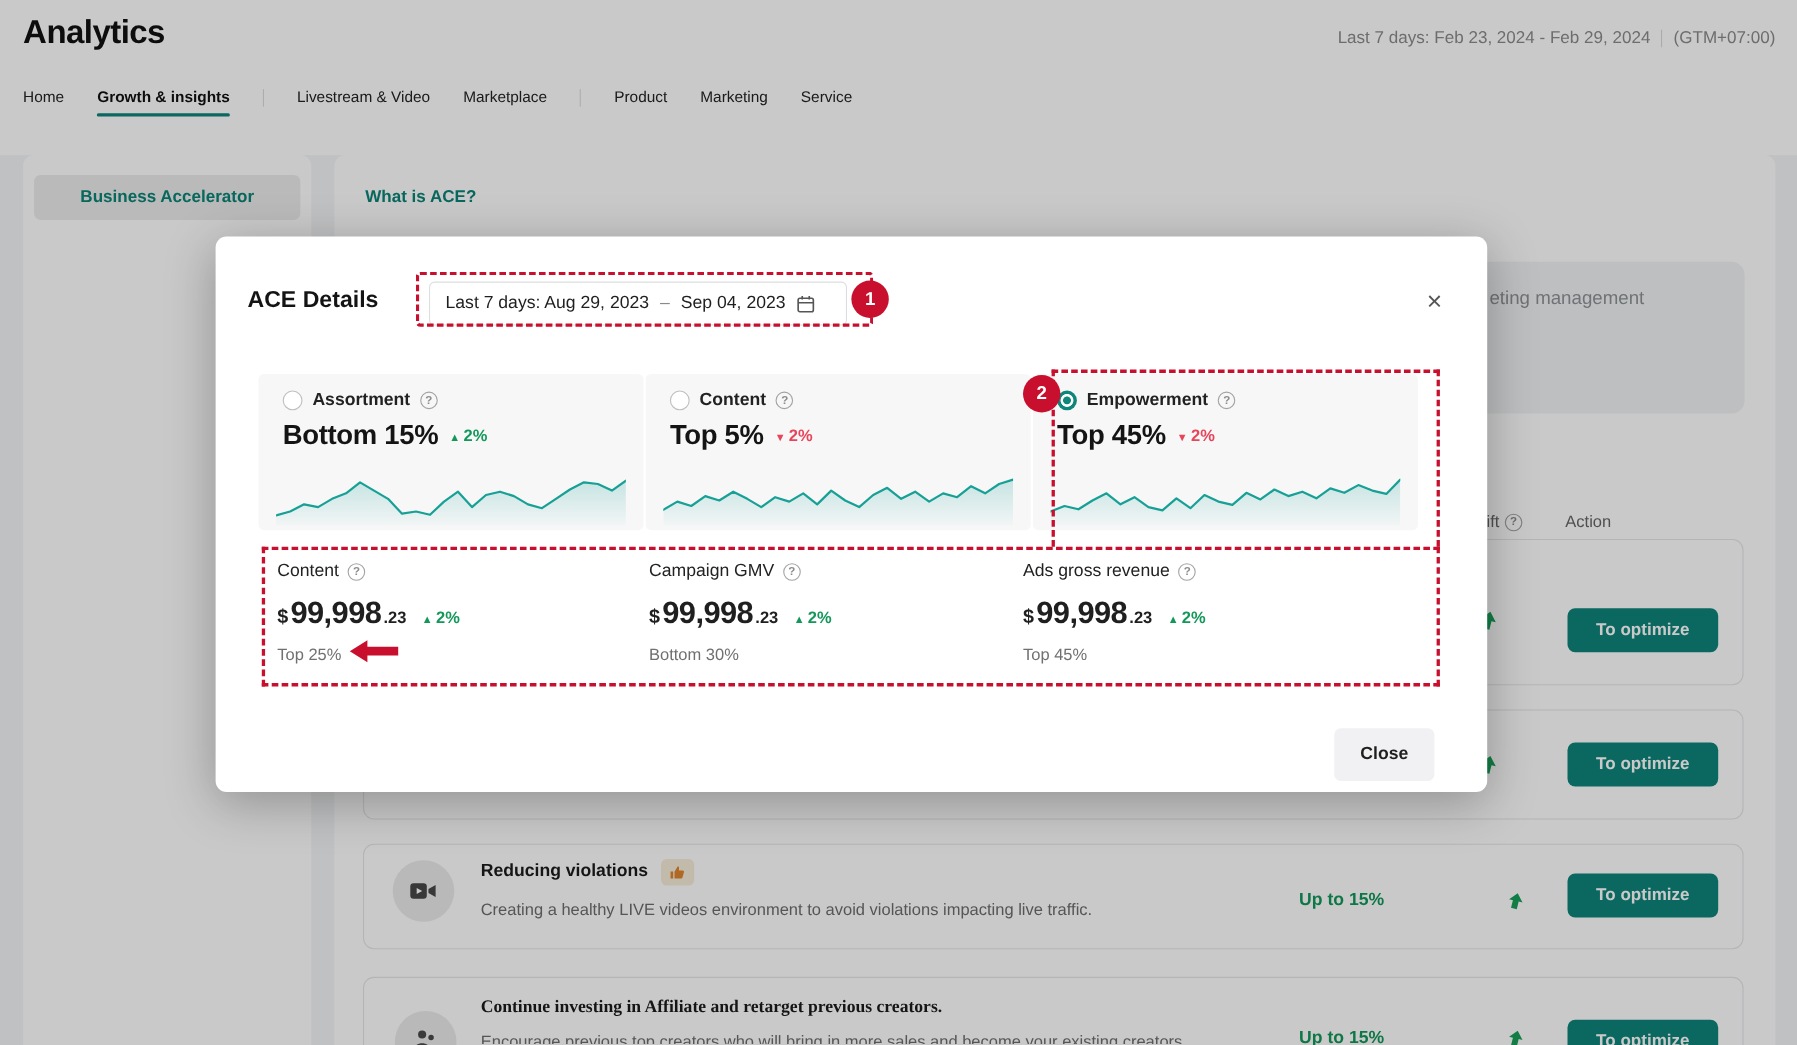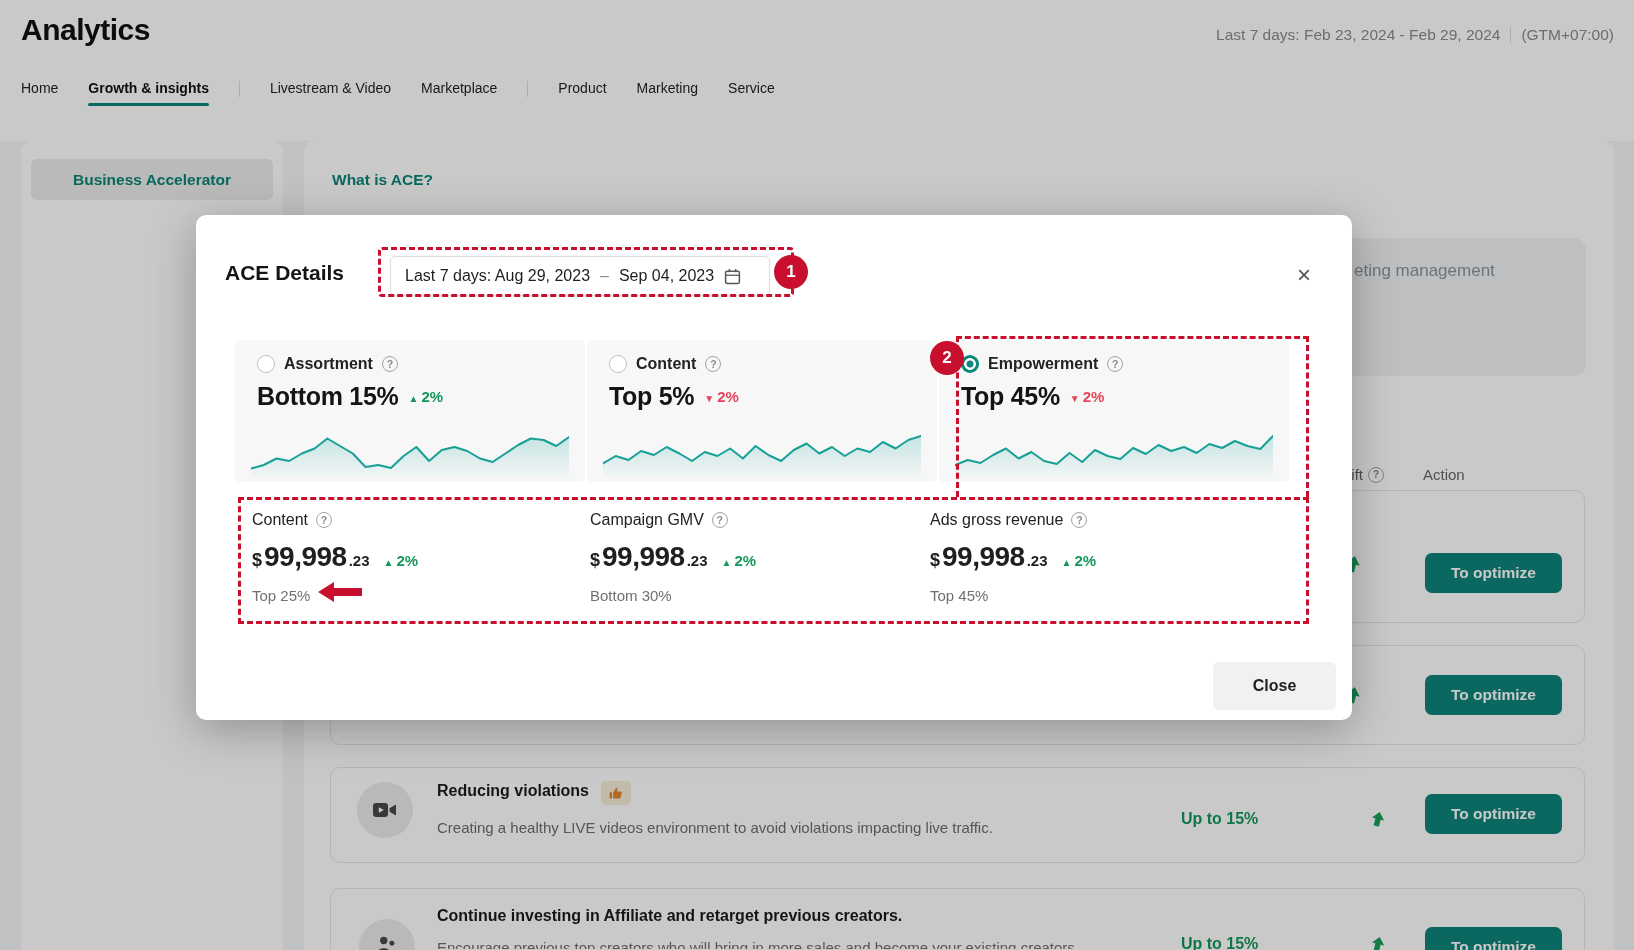--- a/index.html
+++ b/index.html
@@ -67,21 +67,21 @@
 
   .metric { position:absolute; top:296px; width:330px; }
   .metric-label { display:flex; align-items:center; gap:8px; font-size:16px; color:#222; }
   .metric-value-row { margin-top:12px; display:flex; align-items:baseline; gap:2px; }
   .m-cur { font-size:18px; font-weight:700; }
   .m-int { font-size:28px; font-weight:700; letter-spacing:-0.5px; }
   .m-dec { font-size:15px; font-weight:700; }
   .metric-value-row .delta { margin-left:12px; }
   .metric-rank { margin-top:14px; font-size:15px; color:#707070; }
 
-  .btn-close { position:absolute; left:1017px; top:447px; width:123px; height:48px; background:#f1f1f3; border:none; border-radius:6px; font-size:16px; font-weight:600; color:#1f1f1f; font-family:inherit; cursor:pointer; }
+  .btn-close { position:absolute; left:1017px; top:447px; width:91px; height:48px; background:#f1f1f3; border:none; border-radius:6px; font-size:16px; font-weight:600; color:#1f1f1f; font-family:inherit; cursor:pointer; }
 
   
   .anno { z-index:30; }
   .anno-box { position:absolute; border:3px dashed #c8102e; }
   .anno-badge { position:absolute; width:34px; height:34px; border-radius:50%; background:#c8102e; color:#fff; font-size:17px; font-weight:700; display:flex; align-items:center; justify-content:center; }
 </style>
 </head>
 <body>
 
 <div id="page">
@@ -163,21 +163,21 @@
     </div>
 
     <div class="row-card" style="top:747px; height:110px;">
       <div class="avatar" style="left:28px; top:30px;">
         <svg width="26" height="26" viewBox="0 0 24 24">
           <circle cx="9" cy="6" r="3.4" fill="#4a4a4a"></circle>
           <circle cx="16.5" cy="8.5" r="2.3" fill="#4a4a4a"></circle>
           <path d="M2 20 C2 15.5 5.2 13.2 9 13.2 C12.8 13.2 16 15.5 16 20 Z" fill="#4a4a4a"></path>
         </svg>
       </div>
-      <div class="row-title abs" style="left:106px; top:18px;">Continue investing in Affiliate and retarget previous creators.</div>
+      <div class="row-title abs" style="left:106px; top:18px;font-family:Liberation Serif, serif;">Continue investing in Affiliate and retarget previous creators.</div>
       <div class="abs" style="left:106px; top:50px; height:10px; overflow:hidden; width:760px;">
         <span class="row-desc">Encourage previous top creators who will bring in more sales and become your existing creators.</span>
       </div>
       <div class="uplift abs" style="left:850px; top:46px; width:206px;">
         <span>Up to 15%</span>
         <svg width="18" height="18" viewBox="0 0 20 20">
             <path d="M10 2 L17 10 H13 V18 H7 V10 H3 Z" fill="#18a058" transform="rotate(14 10 10)"></path>
           </svg>
       </div>
       <button class="btn-optimize" style="left:1094px; top:38px;">To optimize</button>

